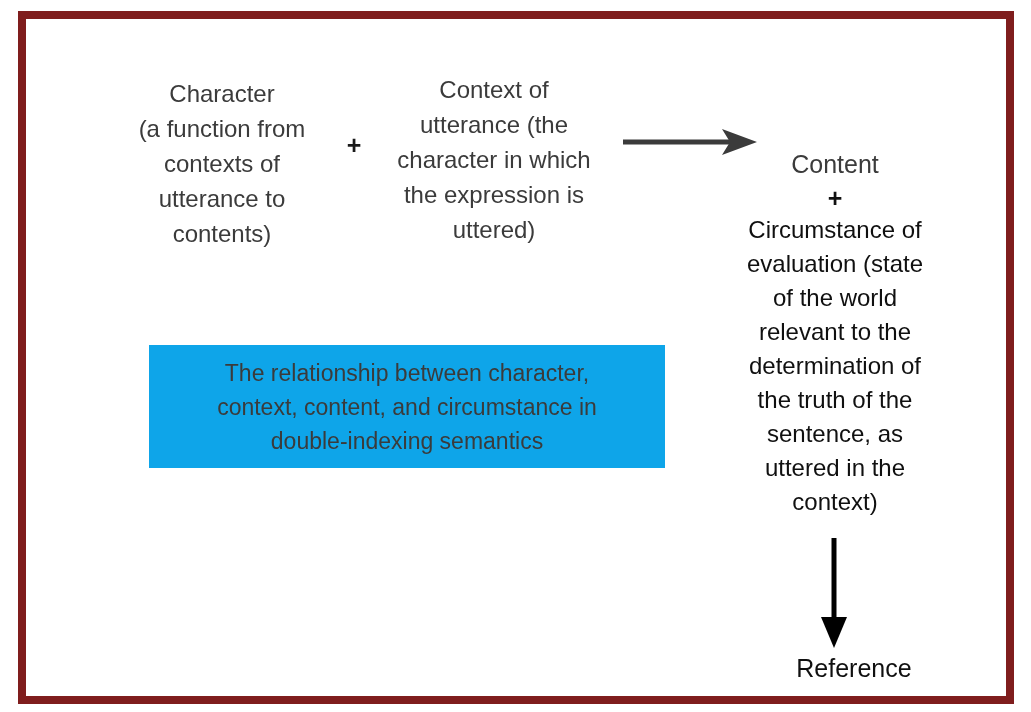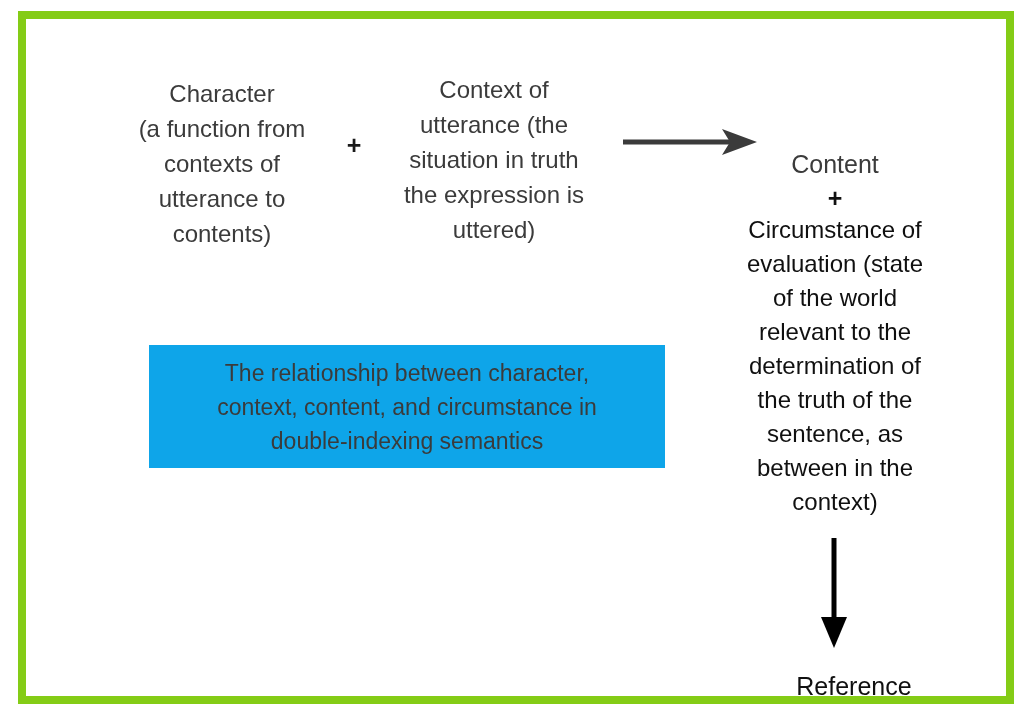--- a/index.html
+++ b/index.html
@@ -21,21 +21,21 @@
     background: #ffffff;
   }
 
   
   #figure-frame {
     position: absolute;
     left: 18px;
     top: 11px;
     width: 980px;
     height: 677px;
-    border: 8px solid #84cc16;
+    border: 8px solid #7f1d1d;
     background: #ffffff;
     box-sizing: content-box;
   }
 
   .txt-block {
     position: absolute;
     text-align: center;
     line-height: 35px;
     font-size: 24px;
     white-space: pre-line;
@@ -109,21 +109,21 @@
   #arrow-down {
     position: absolute;
     left: 790px;
     top: 518px;
     width: 36px;
     height: 112px;
   }
 
   #reference-text {
     left: 693px;
-    top: 650px;
+    top: 632px;
     width: 270px;
     color: #101010;
     font-size: 25px;
   }
 
   
   #caption-box {
     position: absolute;
     left: 123px;
     top: 326px;
@@ -153,41 +153,41 @@
     <div class="txt-block" id="character-text">Character
 (a function from
 contexts of
 utterance to
 contents)</div>
 
     <div class="txt-block" id="plus-one">+</div>
 
     <div class="txt-block" id="context-text">Context of
 utterance (the
-situation in truth
+character in which
 the expression is
 uttered)</div>
 
     <svg id="arrow-right" viewBox="0 0 136 32">
       <line x1="1" y1="15" x2="110" y2="15" stroke="#3b3b3b" stroke-width="5"></line>
       <polygon points="100,2 135,15 100,28 108,15" fill="#3b3b3b"></polygon>
     </svg>
 
     <div class="txt-block" id="content-text">Content</div>
 
     <div class="txt-block" id="plus-two">+</div>
 
     <div class="txt-block" id="circumstance-text">Circumstance of
 evaluation (state
 of the world
 relevant to the
 determination of
 the truth of the
 sentence, as
-between in the
+uttered in the
 context)</div>
 
     <svg id="arrow-down" viewBox="0 0 36 112">
       <line x1="18" y1="1" x2="18" y2="92" stroke="#000000" stroke-width="5"></line>
       <polygon points="5,80 31,80 18,111" fill="#000000"></polygon>
     </svg>
 
     <div class="txt-block" id="reference-text">Reference</div>
 
     <div id="caption-box">

